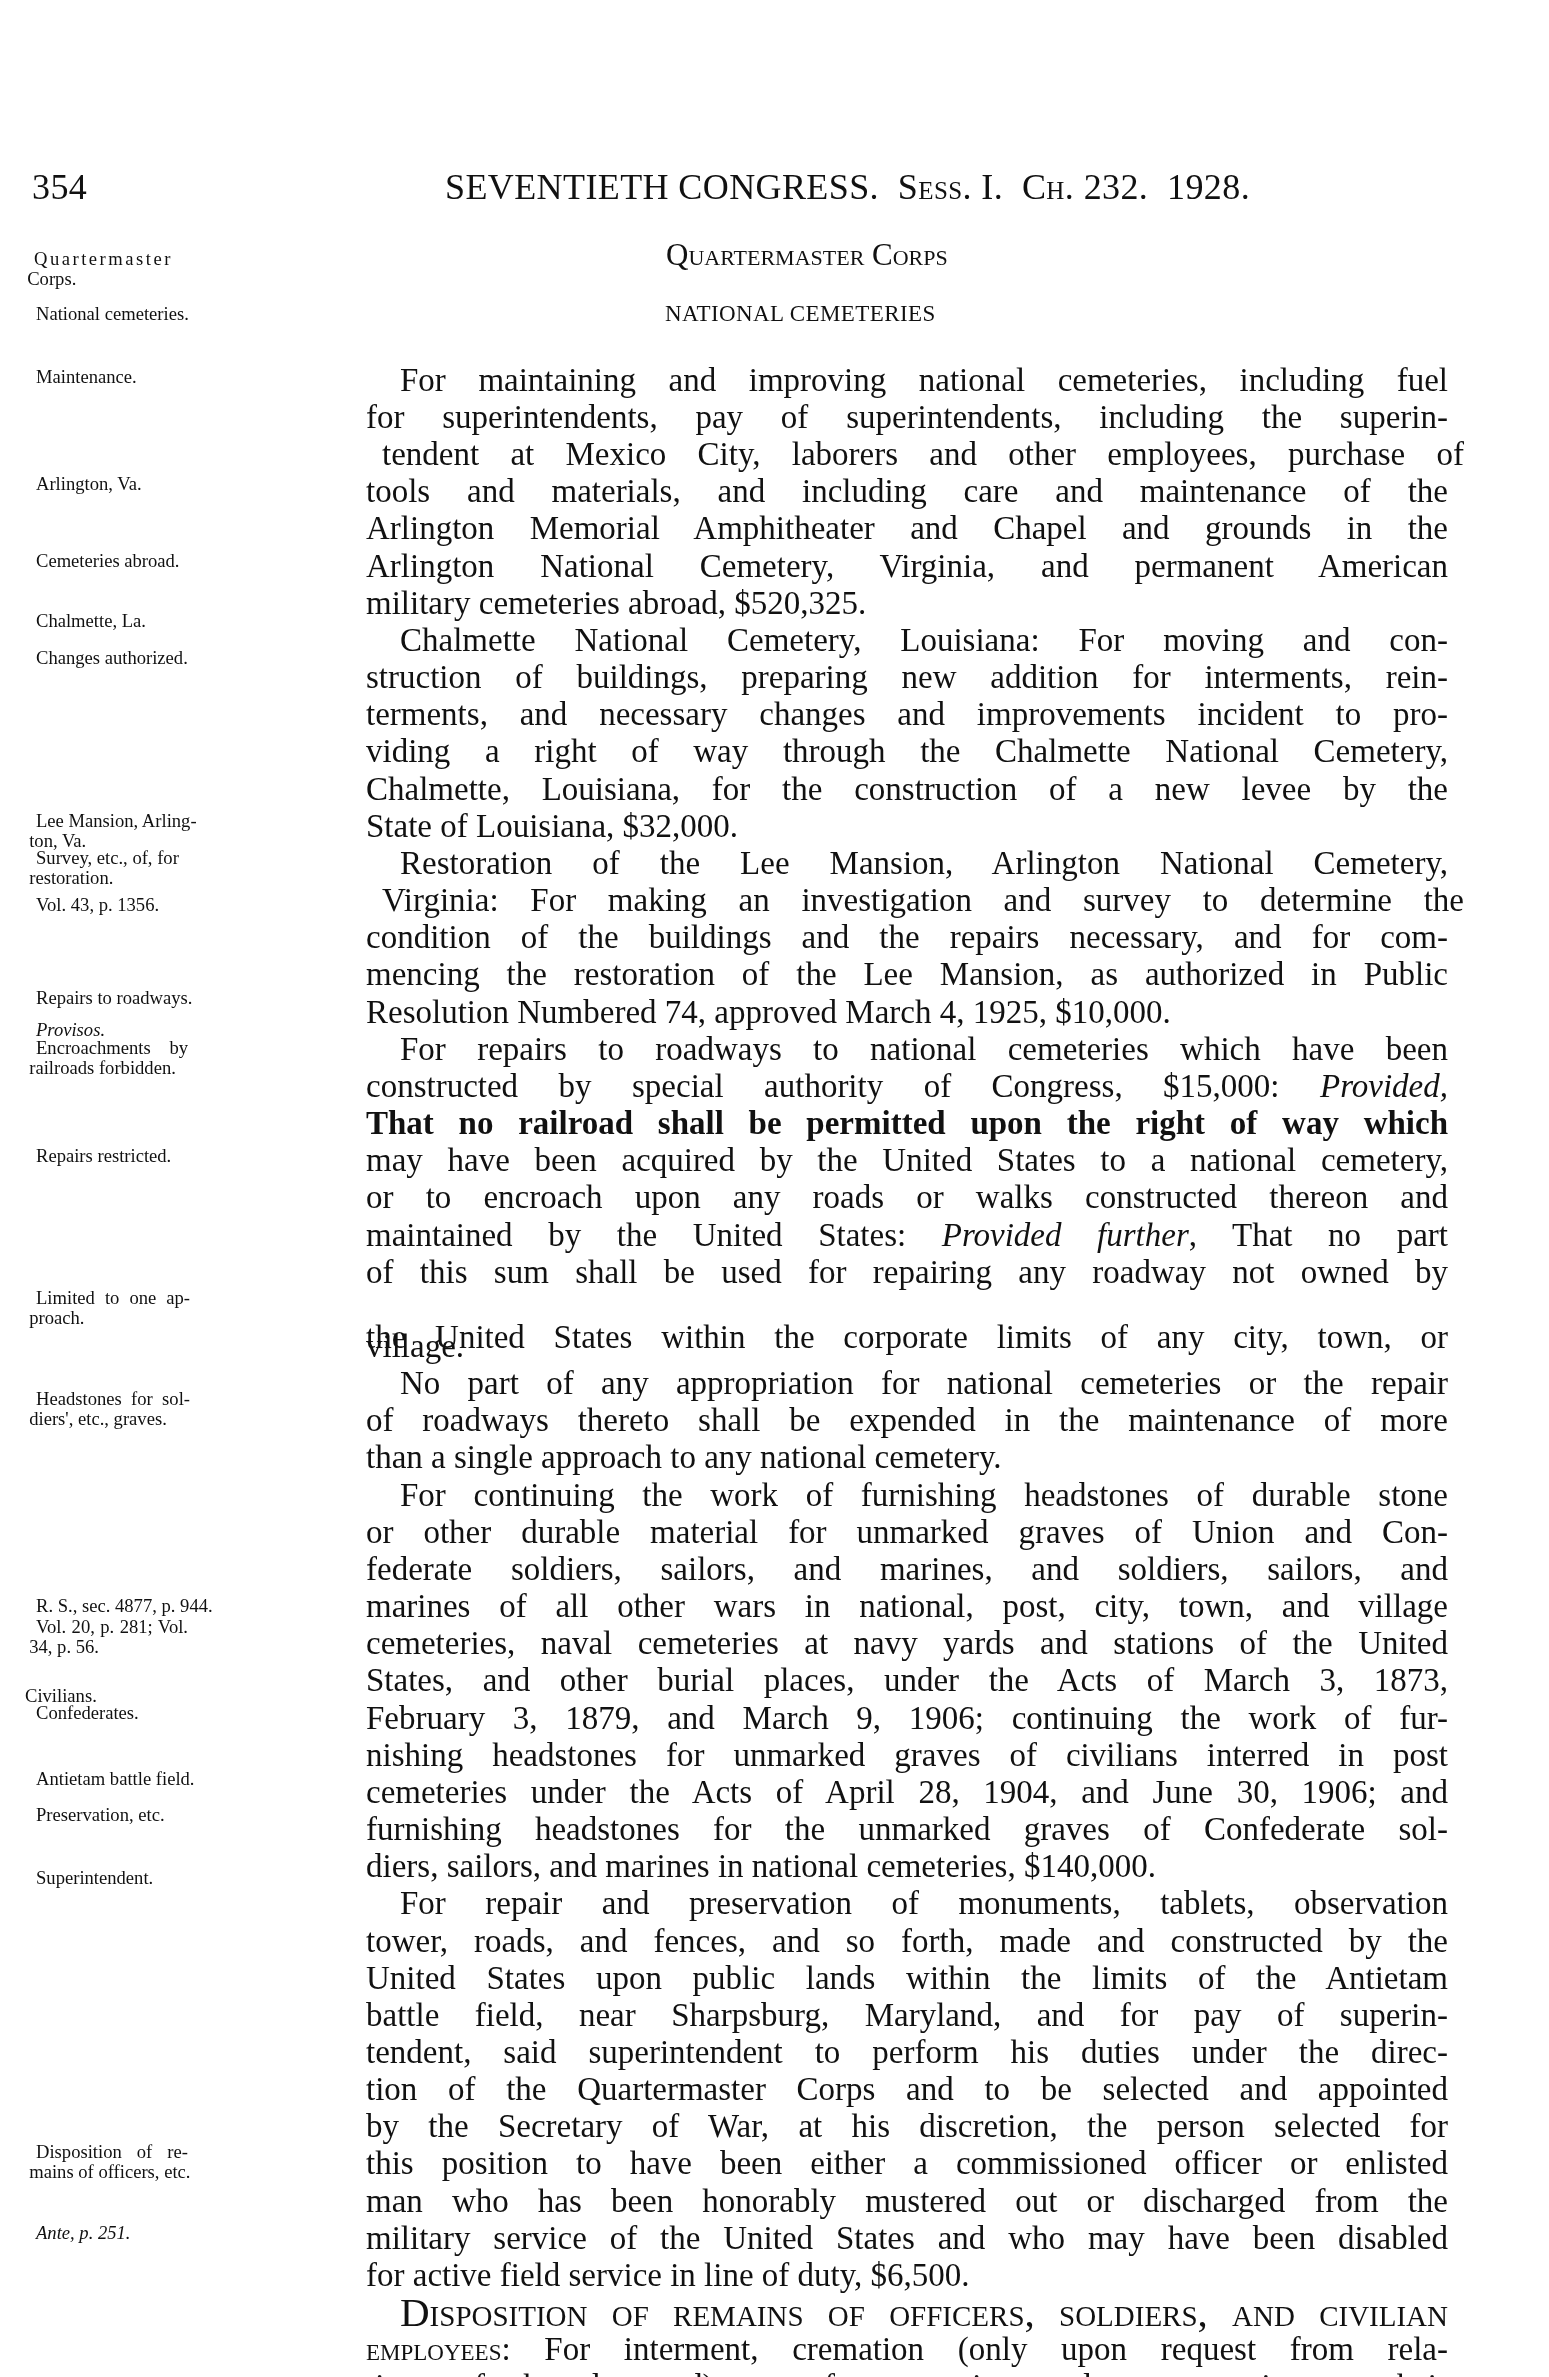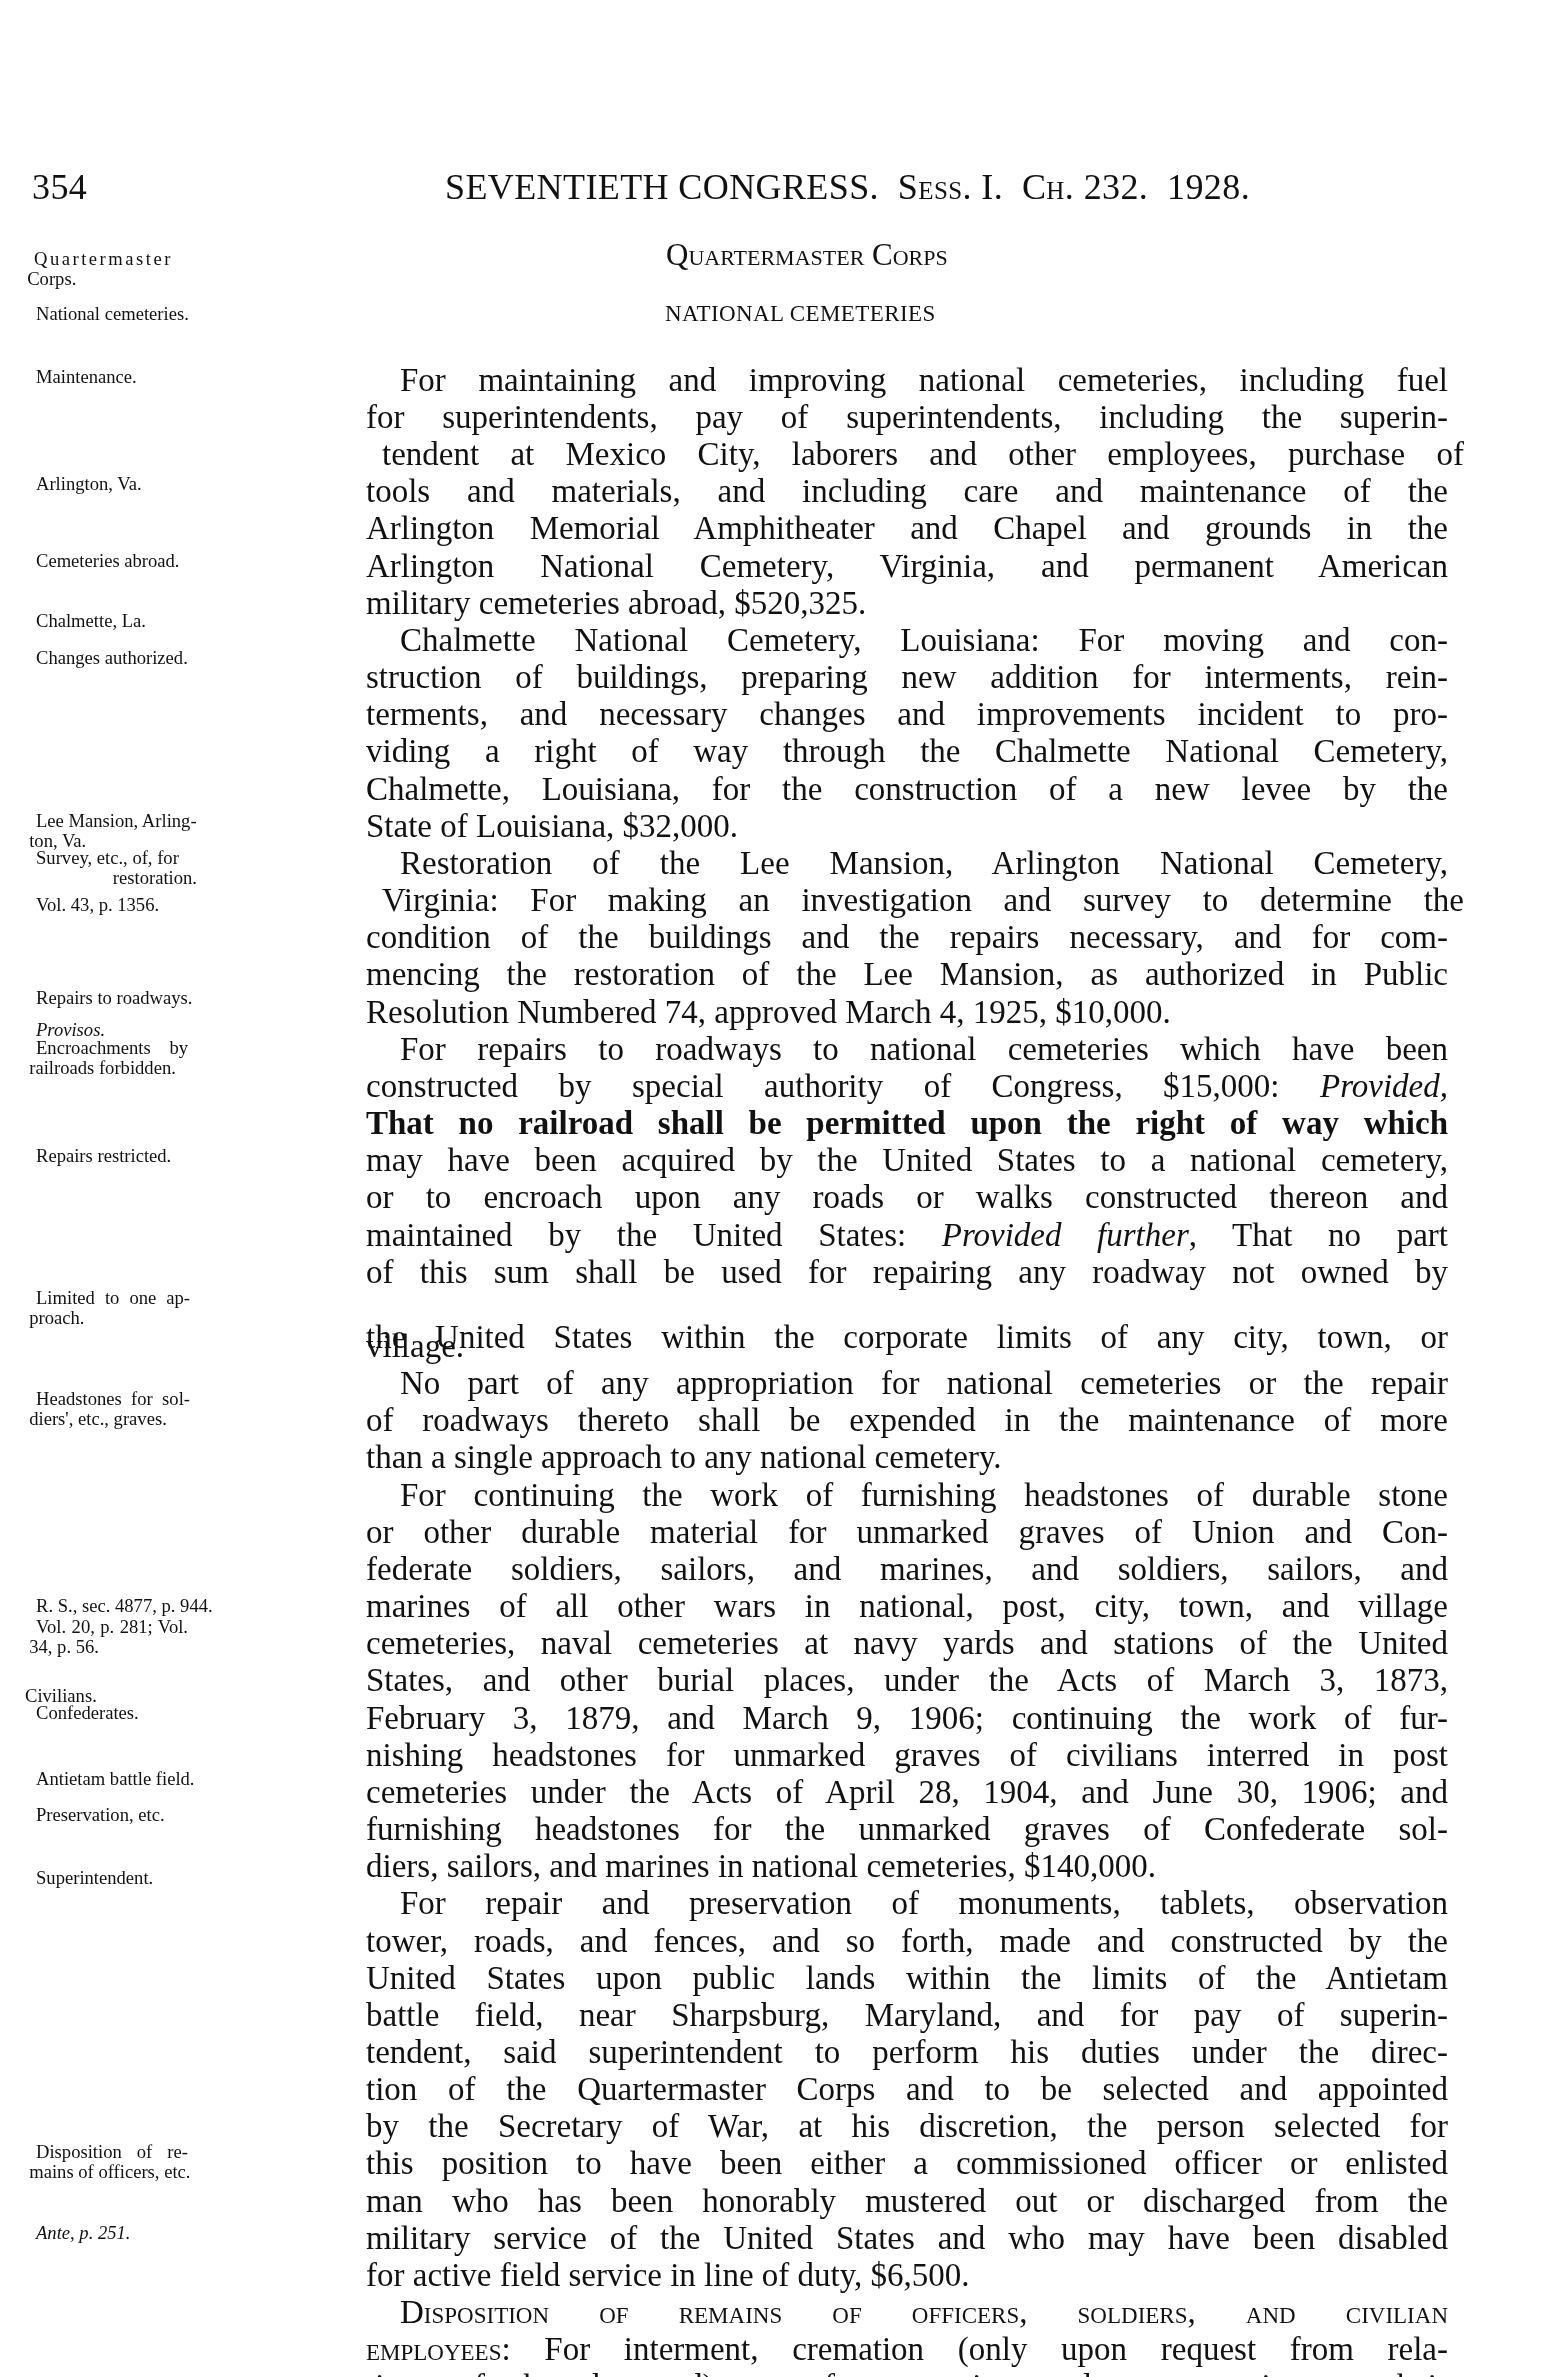--- a/index.html
+++ b/index.html
@@ -41,21 +41,21 @@
 <div class="margin" style="top:474px;left:36px;">Arlington, Va.</div>
 <div class="margin" style="top:551px;left:36px;">Cemeteries abroad.</div>
 <div class="margin" style="top:611px;left:36px;">Chalmette, La.</div>
 <div class="margin" style="top:648px;left:36px;">Changes authorized.</div>
 <div class="margin" style="top:811px;left:36px;">
   <div>Lee Mansion, Arling-</div>
   <div style="margin-left:-6.8px;">ton, Va.</div>
 </div>
 <div class="margin" style="top:848px;left:36px;">
   <div>Survey, etc., of, for</div>
-  <div style="margin-left:-6.8px;text-align:right;">restoration.</div>
+  <div style="margin-left:-6.8px;">restoration.</div>
 </div>
 <div class="margin" style="top:895px;left:36px;">Vol. 43, p. 1356.</div>
 <div class="margin" style="top:988px;left:36px;">Repairs to roadways.</div>
 <div class="margin" style="top:1020px;left:36px;font-style:italic;">Provisos.</div>
 <div class="margin" style="top:1038px;left:36px;">
   <div style="text-align:justify;text-align-last:justify;width:152px;">Encroachments by</div>
   <div style="margin-left:-6.8px;">railroads forbidden.</div>
 </div>
 <div class="margin" style="top:1146px;left:36px;">Repairs restricted.</div>
 <div class="margin" style="top:1288px;left:36px;">
@@ -128,17 +128,17 @@
     <div class="line " style="top: 1923px;">tower, roads, and fences, and so forth, made and constructed by the</div>
     <div class="line " style="top: 1960px;">United States upon public lands within the limits of the Antietam</div>
     <div class="line " style="top: 1997px;">battle field, near Sharpsburg, Maryland, and for pay of superin-</div>
     <div class="line " style="top: 2034px;">tendent, said superintendent to perform his duties under the direc-</div>
     <div class="line " style="top: 2071px;">tion of the Quartermaster Corps and to be selected and appointed</div>
     <div class="line " style="top: 2108px;">by the Secretary of War, at his discretion, the person selected for</div>
     <div class="line " style="top: 2145px;">this position to have been either a commissioned officer or enlisted</div>
     <div class="line " style="top: 2183px;">man who has been honorably mustered out or discharged from the</div>
     <div class="line " style="top: 2220px;">military service of the United States and who may have been disabled</div>
     <div class="line last" style="top: 2257px;">for active field service in line of duty, $6,500.</div>
-    <div class="line indent" style="top: 2294px;"><span class="sc" style="font-size: 33px;">Disposition of remains of officers, soldiers, and civilian</span></div>
+    <div class="line indent" style="top: 2294px;"><span class="sc" style="font-size: 41px;">Disposition of remains of officers, soldiers, and civilian</span></div>
     <div class="line " style="top: 2331px;"><span class="sc">employees</span>: For interment, cremation (only upon request from rela-</div>
     <div class="line " style="top: 2368px;">tives of the deceased), or of preparation and transportation to their</div>
   </div>
 
 
 </body></html>

